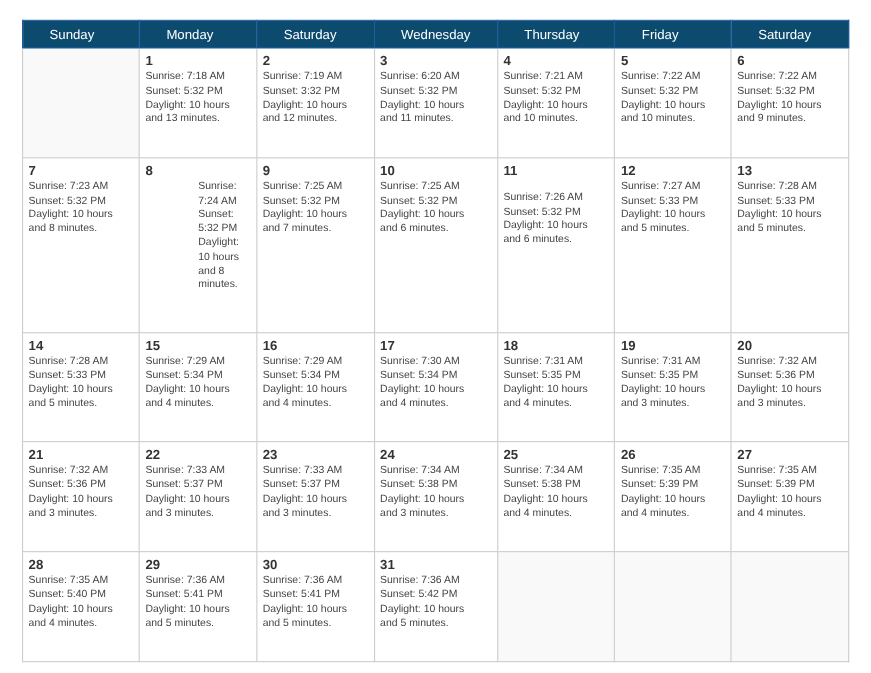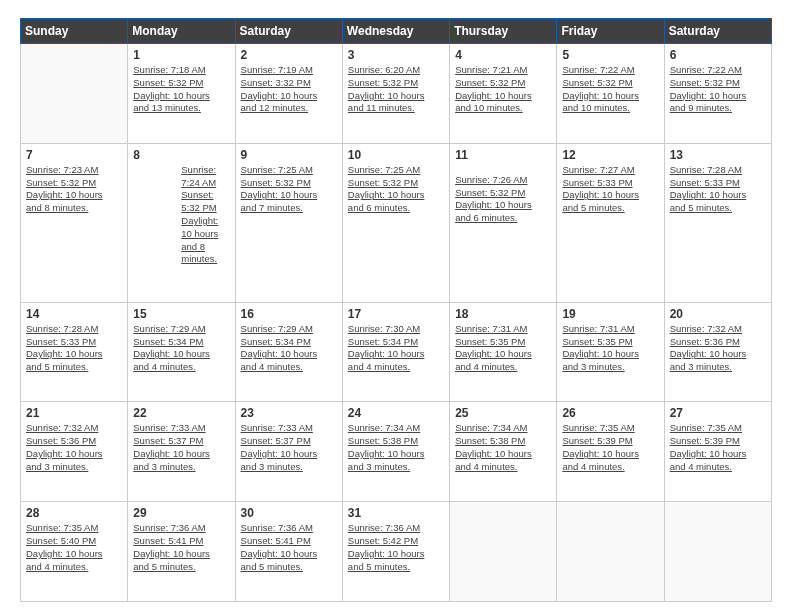--- a/index.html
+++ b/index.html
@@ -40,25 +40,25 @@
     .subtitle {
       font-size: 14px;
       color: #555;
     }
     .calendar {
       width: 100%;
       border-collapse: collapse;
       flex: 1;
     }
     .calendar th {
-      background: #404040;
+      background: #0c4a6e;
       color: #fff;
       font-size: 12px;
-      font-weight: bold;
-      padding: 5px 4px;
+      font-weight: normal;
+      padding: 5px 24px;
       text-align: left;
       border: 1px solid #1a5da0;
     }
     .calendar td {
       border: 1px solid #ccc;
       vertical-align: top;
       padding: 4px 5px;
       width: calc(100% / 7);
       font-size: 10px;
       color: #333;
@@ -72,21 +72,20 @@
       font-size: 12px;
       font-weight: bold;
       color: #333;
       display: block;
       margin-bottom: 2px;
     }
     .day-info {
       font-size: 9.5px;
       color: #444;
       line-height: 1.35;
-      text-decoration: underline;
     }
   </style>
 </head>
 <body>
 
 <div class="page">
 
   <table class="calendar">
     <thead>
       <tr>

